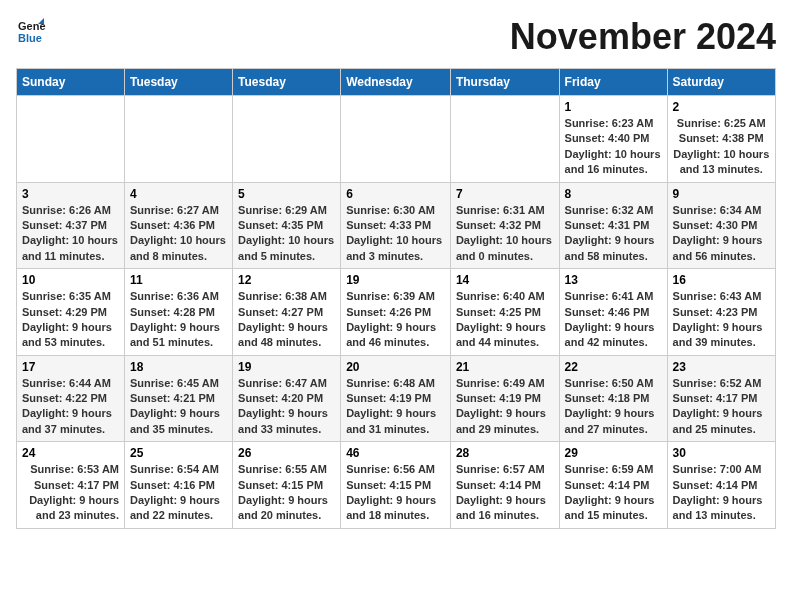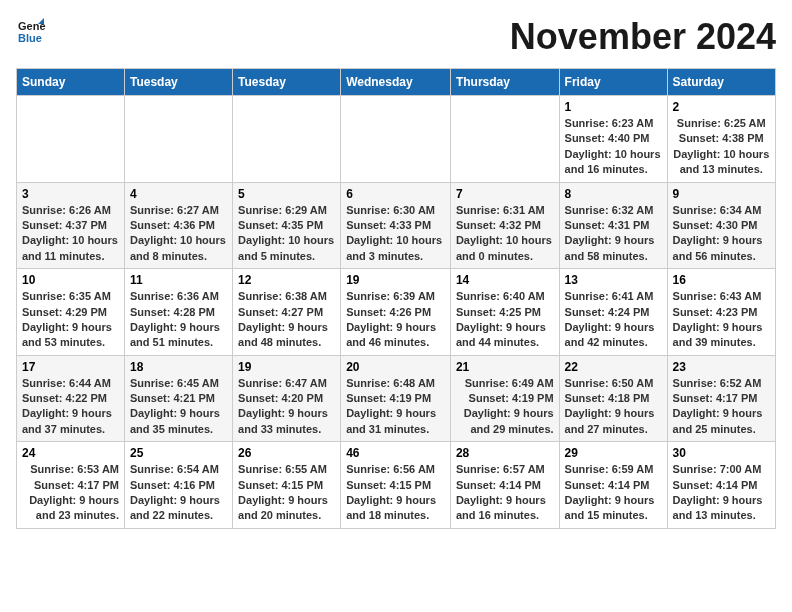--- a/index.html
+++ b/index.html
@@ -196,21 +196,21 @@
         </td>
         <td>
           <span class="day-num">14</span>
           <div class="day-info" style="white-space: pre-line;">Sunrise: 6:40 AM
 Sunset: 4:25 PM
 Daylight: 9 hours and 44 minutes.</div>
         </td>
         <td>
           <span class="day-num">13</span>
           <div class="day-info" style="white-space: pre-line;">Sunrise: 6:41 AM
-Sunset: 4:24 PM
+Sunset: 4:46 PM
 Daylight: 9 hours and 42 minutes.</div>
         </td>
         <td>
           <span class="day-num">16</span>
           <div class="day-info" style="white-space: pre-line;">Sunrise: 6:43 AM
 Sunset: 4:23 PM
 Daylight: 9 hours and 39 minutes.</div>
         </td>
       </tr>
       <tr>
@@ -233,21 +233,21 @@
 Daylight: 9 hours and 33 minutes.</div>
         </td>
         <td>
           <span class="day-num">20</span>
           <div class="day-info" style="white-space: pre-line;">Sunrise: 6:48 AM
 Sunset: 4:19 PM
 Daylight: 9 hours and 31 minutes.</div>
         </td>
         <td>
           <span class="day-num">21</span>
-          <div class="day-info" style="white-space: pre-line; text-align: right;">Sunrise: 6:49 AM
+          <div class="day-info" style="white-space: pre-line;">Sunrise: 6:49 AM
 Sunset: 4:19 PM
 Daylight: 9 hours and 29 minutes.</div>
         </td>
         <td>
           <span class="day-num">22</span>
           <div class="day-info" style="white-space: pre-line;">Sunrise: 6:50 AM
 Sunset: 4:18 PM
 Daylight: 9 hours and 27 minutes.</div>
         </td>
         <td>

